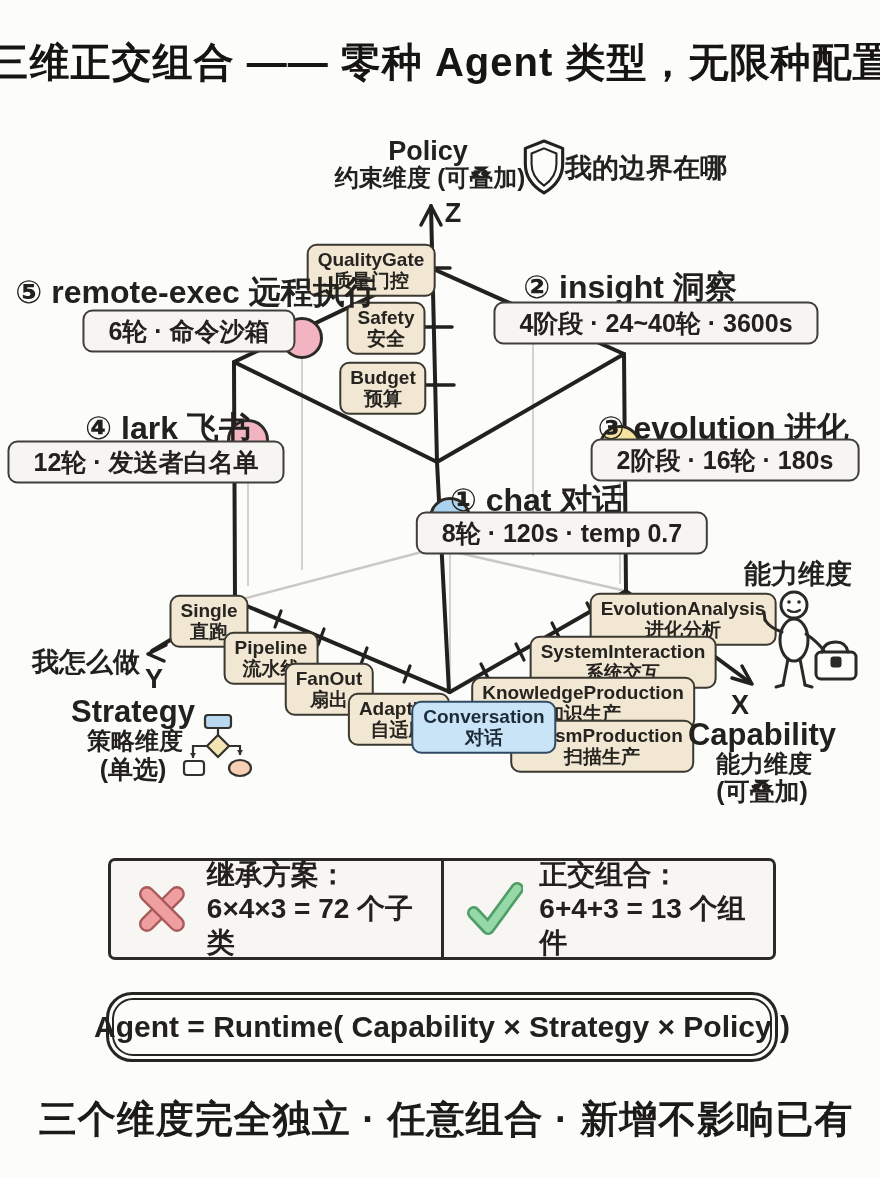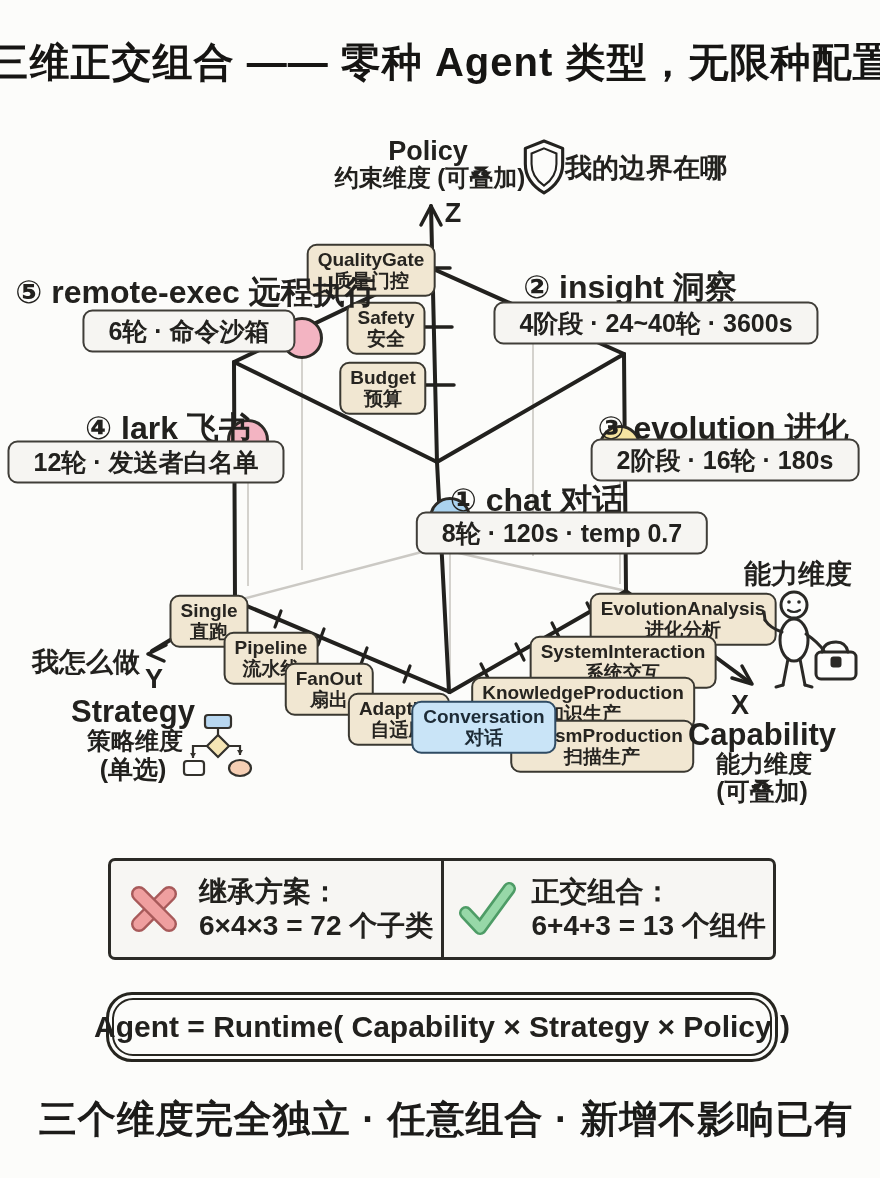--- a/index.html
+++ b/index.html
@@ -42,21 +42,21 @@
   }
   .dot-pink{background:#f3b4c2;}
   .dot-yellow{background:#f6e4a1;}
   .dot-blue{background:#abd3ef;}
 
   .compare-box{
     left:108px;top:858px;width:668px;height:102px;
     border:3.5px solid #2b2a26;border-radius:7px;background:#f7f6f3;
     display:flex;box-sizing:border-box;
   }
-  .compare-half{flex:1;display:flex;align-items:center;padding-left:14px;box-sizing:border-box;}
+  .compare-half{flex:1;display:flex;align-items:center;padding-left:22px;box-sizing:border-box;}
   .compare-half.right{border-left:3px solid #2b2a26;}
   .compare-text{margin-left:16px;line-height:1.22;}
   .compare-title{font-size:28px;font-weight:700;}
   .compare-formula{font-size:28px;font-weight:700;}
 
   .formula-outer{
     left:106px;top:992px;width:672px;height:70px;
     border:3px solid #26251f;border-radius:26px;background:#fcfcfa;
     box-sizing:border-box;
   }

